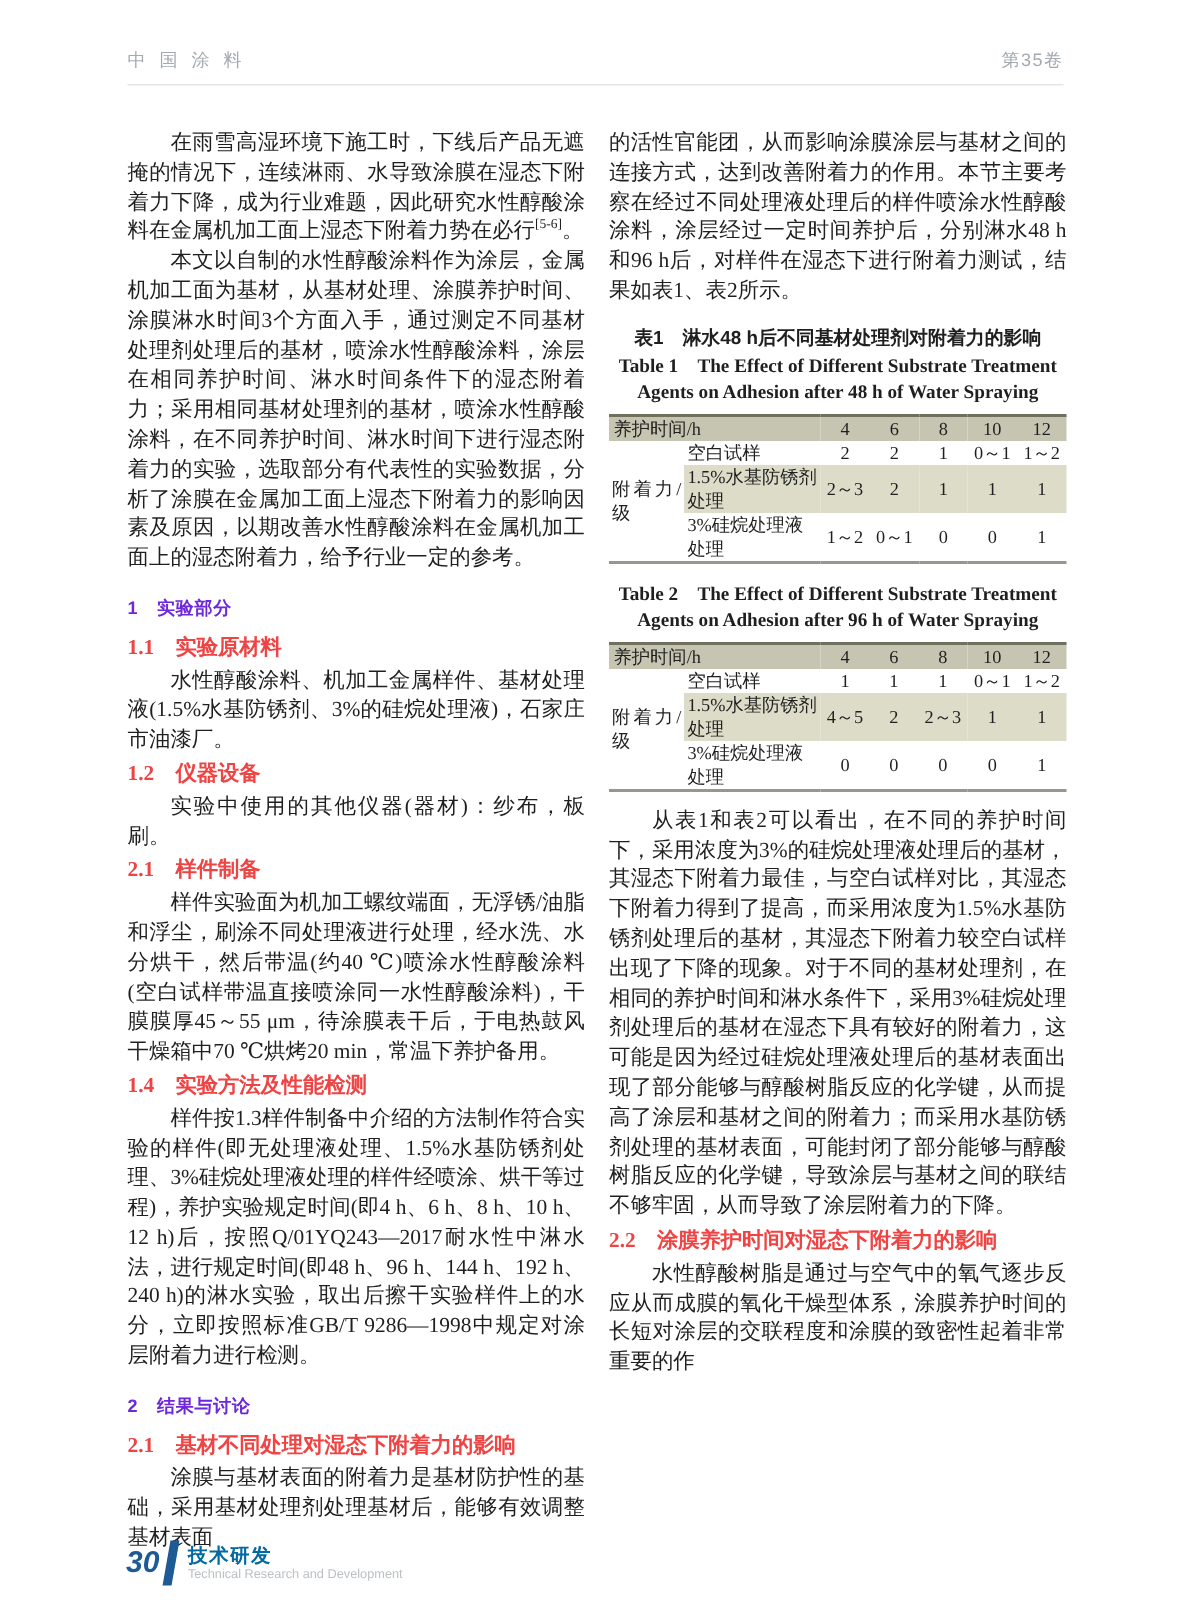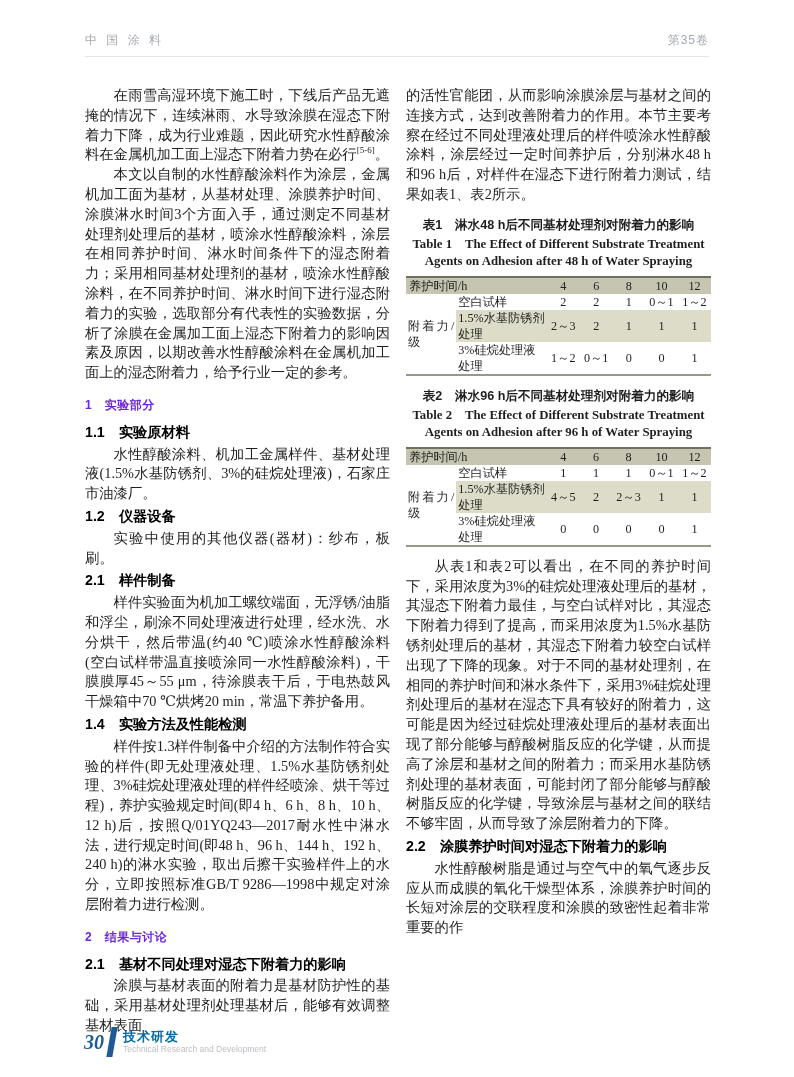--- a/index.html
+++ b/index.html
@@ -25,22 +25,22 @@
   .col{width:305px;font-size:14.3px;line-height:19.8px;text-align:justify;}
   .col p{margin:0;text-indent:2em;}
   .col p.noindent{text-indent:0;}
   sup.ref{font-size:9px;line-height:0;}
   h1.sec{
     font-family:"Liberation Sans","DejaVu Sans",sans-serif;
     color:#6d28d9;font-size:12px;font-weight:600;
     margin:13px 0 7px;letter-spacing:.5px;
   }
   h2.subsec{
-    font-family:Liberation Sans, sans-serif;
-    color:#000000;font-size:14.2px;font-weight:700;margin:3px 0 2px;
+    font-family:Liberation Serif, serif;
+    color:#ef4444;font-size:14.2px;font-weight:700;margin:3px 0 2px;
   }
   
   .tbl-wrap{margin-top:12px;margin-bottom:10px;}
   .cap-zh{
     text-align:center;font-weight:700;font-size:12.6px;line-height:17px;
     font-family:"Liberation Sans","DejaVu Sans",sans-serif;margin-bottom:2px;
   }
   .cap-en{
     text-align:center;font-weight:700;font-size:12.8px;line-height:17px;
     font-family:"Liberation Serif","DejaVu Serif",serif;
@@ -54,21 +54,21 @@
   table.data thead th{background:#c5c5b1;text-align:center;}
   table.data thead th.hlabel{text-align:left;padding-left:3px;}
   td.group{width:50px;word-break:break-all;padding-left:2px;}
   td.treat{width:94px;text-align:left;padding-left:3px;}
   td.v{width:31px;text-align:center;}
   tr.shaded td{background:#dcdcc8;}
   
   .footer{position:absolute;left:84px;bottom:20px;display:flex;align-items:center;}
   .pageno{
     color:#1d5a96;font-style:italic;font-weight:700;font-size:20px;
-    font-family:Liberation Serif, serif;margin-right:5px;
+    font-family:Liberation Sans, sans-serif;margin-right:5px;
   }
   .footer-bar{width:6px;height:30px;background:#1d5a96;transform:skewX(-10deg);margin-right:8px;}
   .footer-text{display:flex;flex-direction:column;justify-content:center;}
   .footer-zh{
     font-family:"Liberation Sans","DejaVu Sans",sans-serif;
     font-size:13px;font-weight:700;color:#0369a1;line-height:15px;letter-spacing:1px;
   }
   .footer-en{
     font-family:"Liberation Sans","DejaVu Sans",sans-serif;
     font-size:8.5px;color:#bcc0c4;line-height:11px;
@@ -151,21 +151,20 @@
             <td class="v">0～1</td>
             <td class="v">0</td>
             <td class="v">0</td>
             <td class="v">1</td>
           </tr>
         </tbody>
       </table>
     </div>
 
     <div class="tbl-wrap">
-      <div class="cap-zh">表2　淋水96 h后不同基材处理剂对附着力的影响</div>
       <div class="cap-en">
         <div>Table 2　The Effect of Different Substrate Treatment</div>
         <div>Agents on Adhesion after 96 h of Water Spraying</div>
       </div>
       <table class="data">
         <thead>
           <tr>
             <th colspan="2" class="hlabel">养护时间/h</th>
             <th>4</th>
             <th>6</th>

